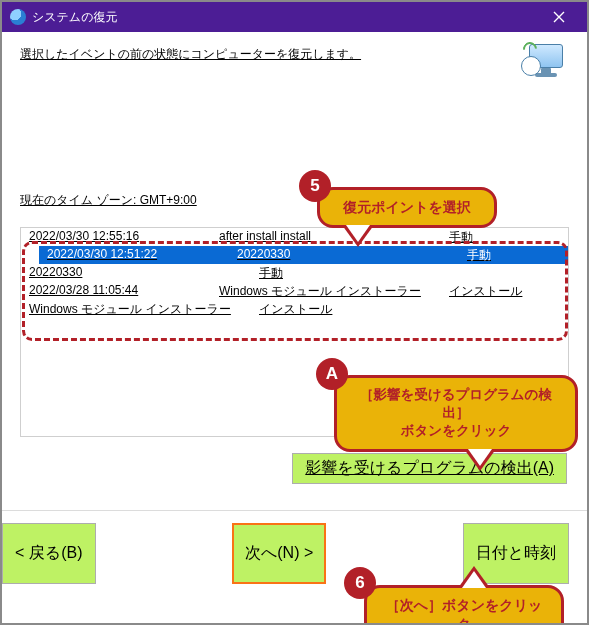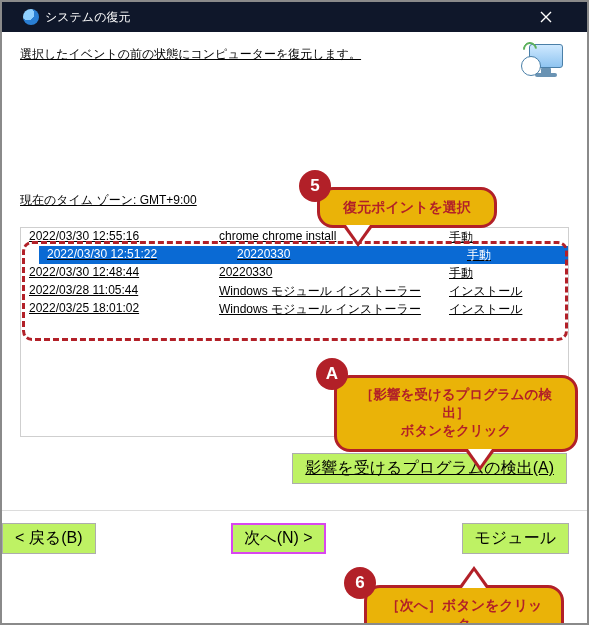--- a/index.html
+++ b/index.html
@@ -8,26 +8,26 @@
     background: #fff;
     font-family: "Yu Gothic UI", "Meiryo", sans-serif;
     font-size: 12px;
     width: 589px;
     height: 625px;
     position: relative;
     overflow: hidden;
     border: 2px solid #8a8a8a;
   }
   .titlebar {
-    background: #0f172a;
+    background: #4c1d95;
     color: #fff;
     height: 30px;
     display: flex;
     align-items: center;
-    padding: 0 21px;
+    padding: 0 8px;
     justify-content: space-between;
   }
   .titlebar-left { display: flex; align-items: center; gap: 6px; }
   .titlebar-icon {
     width: 16px; height: 16px;
     display: inline-block;
     background: radial-gradient(circle at 30% 30%, #8fd0ff 0 40%, #2a7fd4 41% 100%);
     border-radius: 50%;
     position: relative;
   }
@@ -145,21 +145,21 @@
     padding: 16px 2px 0 0;
   }
   .wbtn {
     background: #bef264;
     border: 1px solid #adadad;
     padding: 4px 12px;
     font-size: 16px;
     cursor: pointer;
     min-height: 24px;
   }
-  .wbtn.default { border: 2px solid #d946ef; padding: 3px 11px; }
+  .wbtn.default { border: 2px solid #f97316; padding: 18px 11px; }
 
   .sep {
     height: 1px;
     background: #dcdcdc;
     margin: 26px 0 0 0;
   }
 
   .footer-btns {
     display: flex;
     justify-content: space-between;
@@ -265,58 +265,56 @@
       <div class="ri-arrow"></div>
     </div>
   </div>
 
   <div class="tz-label">現在のタイム ゾーン: GMT+9:00</div>
 
   <div class="table-wrap">
     <div class="tbody" id="tbody">
         <div class="tr">
           <div class="td col-date">2022/03/30 12:55:16</div>
-          <div class="td col-desc">chrome chrome install</div>
+          <div class="td col-desc">after install install</div>
           <div class="td col-type">手動</div>
         </div>
         <div class="tr selected">
           <div class="td col-date">2022/03/30 12:51:22</div>
           <div class="td col-desc">20220330</div>
           <div class="td col-type">手動</div>
         </div>
         <div class="tr">
-          <div class="td col-date">2022/03/30 12:48:44</div>
           <div class="td col-desc">20220330</div>
           <div class="td col-type">手動</div>
         </div>
         <div class="tr">
           <div class="td col-date">2022/03/28 11:05:44</div>
           <div class="td col-desc">Windows モジュール インストーラー</div>
           <div class="td col-type">インストール</div>
         </div>
         <div class="tr">
-          <div class="td col-date">2022/03/25 18:01:02</div>
           <div class="td col-desc">Windows モジュール インストーラー</div>
           <div class="td col-type">インストール</div>
         </div>
       </div>
   </div>
 
   <div class="btn-row-right">
     <button class="wbtn">影響を受けるプログラムの検出(A)</button>
   </div>
 
 </div>
 
 <div class="sep"></div>
 
 <div class="footer-btns">
   <button class="wbtn">&lt; 戻る(B)</button>
   <button class="wbtn default">次へ(N) &gt;</button>
-  <button class="wbtn">モジュール</button>
+  <button class="wbtn">日付と時刻</button>
 </div>
 
 <div class="dashed-highlight"></div>
 
 <div class="callout c5">
   <span>復元ポイントを選択</span>
   <div class="tail tail-down"></div>
 </div>
 <div class="badge b5">5</div>
 

